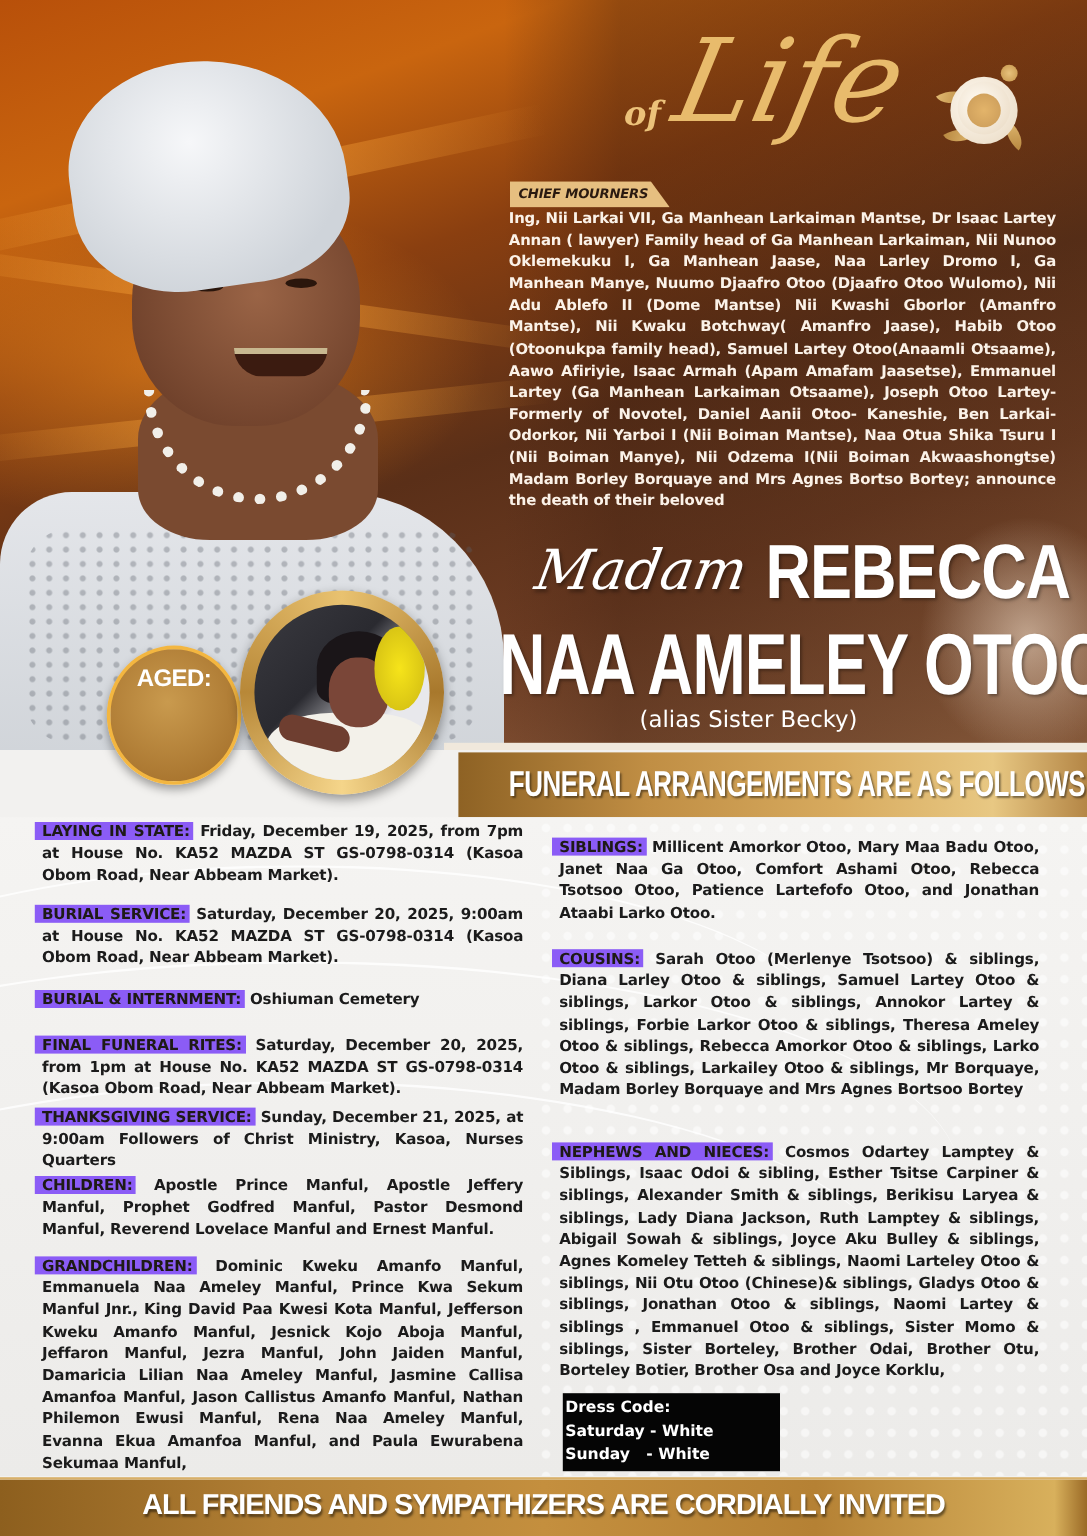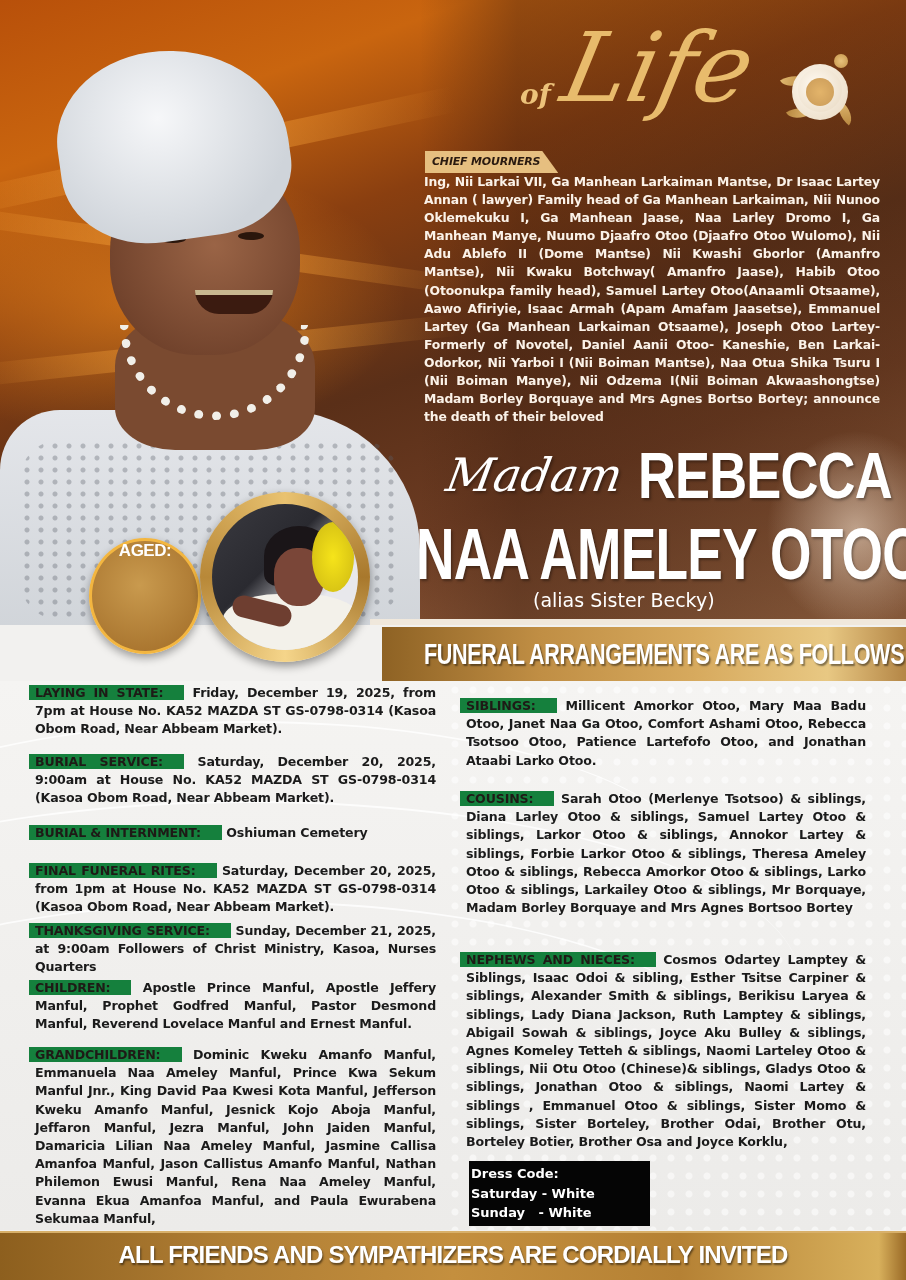--- a/index.html
+++ b/index.html
@@ -48,21 +48,21 @@
   .cm-text { position: absolute; left: 424px; top: 173px; width: 456px; color: #fbf2e8; font-size: 12.4px; line-height: 18.1px; text-align: justify; font-weight: bold; letter-spacing: -0.15px; }
 
   
   .madam { position: absolute; left: 447px; top: 448px; color: #ffffff; font-family: "DejaVu Serif", serif; font-style: italic; font-size: 46px; transform: skewX(-10deg); text-shadow: 2px 2px 3px rgba(0,0,0,0.35); }
   .rebecca { position: absolute; left: 638px; top: 444px; color: #ffffff; font-family: "Liberation Sans", sans-serif; font-weight: bold; font-size: 64px; letter-spacing: -1px; transform: scaleX(0.82); transform-origin: left; line-height: 1; text-shadow: 2px 2px 3px rgba(0,0,0,0.35); }
   .fullname { position: absolute; left: 416px; top: 518px; color: #ffffff; font-family: "Liberation Sans", sans-serif; font-weight: bold; font-size: 72px; letter-spacing: -1px; transform: scaleX(0.74); transform-origin: left; line-height: 1; white-space: nowrap; text-shadow: 2px 2px 3px rgba(0,0,0,0.35); }
   .alias { position: absolute; left: 533px; top: 589px; color: #ffffff; font-size: 19px; }
 
   
   .age { position: absolute; left: 89px; top: 538px; width: 112px; height: 116px; border-radius: 50%; background: radial-gradient(circle at 45% 40%, #c99a4e, #a8742e 80%); border: 3px solid #f3b640; box-shadow: 0 4px 8px rgba(0,0,0,0.35); text-align: center; color: #fff; }
-  .age .lbl { display: block; font-family: "Liberation Sans", sans-serif; font-weight: bold; font-size: 17px; letter-spacing: -0.5px; }
+  .age .lbl { display: block; margin-top: 14px; font-family: "Liberation Sans", sans-serif; font-weight: bold; font-size: 20px; letter-spacing: -0.5px; }
   .age .num { display: block; font-family: "Liberation Sans", sans-serif; font-weight: bold; font-size: 54px; line-height: 1; margin-top: 2px; text-shadow: 1px 2px 2px rgba(0,0,0,0.35); }
 
   
   .round-photo { position: absolute; left: 200px; top: 492px; width: 170px; height: 170px; border-radius: 50%; background: conic-gradient(#e9c270, #a8782c, #f5d58a, #b88838, #e9c270); box-shadow: 0 4px 10px rgba(0,0,0,0.4); }
   .round-photo .inner { position: absolute; left: 12px; top: 12px; width: 146px; height: 146px; border-radius: 50%; overflow: hidden; background: linear-gradient(135deg, #3a3a40, #2a2a30 40%, #e8e8ec 70%); }
   .round-photo .hat { position: absolute; left: 100px; top: 18px; width: 42px; height: 70px; background: radial-gradient(ellipse, #f6e41a, #cdb812); border-radius: 50%; }
   .round-photo .hair { position: absolute; left: 52px; top: 22px; width: 70px; height: 60px; background: #1a1518; border-radius: 50% 50% 20% 20%; }
   .round-photo .rface { position: absolute; left: 62px; top: 44px; width: 50px; height: 58px; background: #7a4638; border-radius: 45%; }
   .round-photo .garment { position: absolute; left: 10px; top: 90px; width: 140px; height: 70px; background: #f3f1ea; border-radius: 40% 40% 0 0; }
   .round-photo .arm { position: absolute; left: 20px; top: 96px; width: 60px; height: 22px; background: #6e3e30; border-radius: 12px; transform: rotate(14deg); }
@@ -72,21 +72,21 @@
   .arr-banner .txt { position: absolute; left: 42px; top: 10px; color: #ffffff; font-family: "Liberation Sans", sans-serif; font-weight: bold; font-size: 30px; letter-spacing: -0.5px; transform: scaleX(0.72); transform-origin: left; white-space: nowrap; text-shadow: 2px 2px 2px rgba(0,0,0,0.45); }
   .arr-top-line { position: absolute; left: 370px; top: 619px; width: 536px; height: 8px; background: #f0e8dc; }
 
   
   .lower { position: absolute; left: 0; top: 681px; width: 906px; height: 549px; background: linear-gradient(180deg, #f5f4f2, #ecebe9); overflow: hidden; }
   .lower .wave { position: absolute; border-top: 2px solid rgba(255,255,255,0.8); border-radius: 50%; }
   .lower .dots { position: absolute; right: 0; top: 0; width: 460px; height: 549px; background-image: radial-gradient(circle, rgba(255,255,255,0.9) 3px, transparent 4px); background-size: 18px 18px; opacity: 0.6; }
 
   .col { position: absolute; color: #1b1b1b; font-size: 12.6px; line-height: 18.2px; text-align: justify; font-weight: bold; letter-spacing: -0.15px; }
   .col .entry { position: absolute; }
-  .tag { background: #15803d; padding: 0 21px 0 6px; margin-left: -6px; color: #1e1a16; }
+  .tag { background: #8b5cf6; padding: 0 3px 0 6px; margin-left: -6px; color: #1e1a16; }
   .col-left { left: 35px; width: 401px; }
   .col-right { left: 466px; width: 400px; }
 
   .dress-code { position: absolute; left: 469px; top: 1161px; width: 181px; height: 65px; background: #050505; color: #ffffff; padding: 3px 0 0 2px; font-size: 13px; line-height: 19.5px; font-weight: bold; white-space: pre; }
 
   
   .footer { position: absolute; left: 0; top: 1231px; width: 906px; height: 49px; background: linear-gradient(90deg, #8d5f1e, #b07e34 25%, #c48f3e 50%, #b58134 75%, #d8b05c 97%, #9a6a26); border-top: 2px solid #d8b06a; }
   .footer .txt { position: absolute; left: 0; width: 906px; top: 8px; text-align: center; color: #ffffff; font-family: "Liberation Sans", sans-serif; font-weight: bold; font-size: 24px; letter-spacing: -0.8px; text-shadow: 1px 2px 2px rgba(0,0,0,0.5); }
 </style>
 </head>

